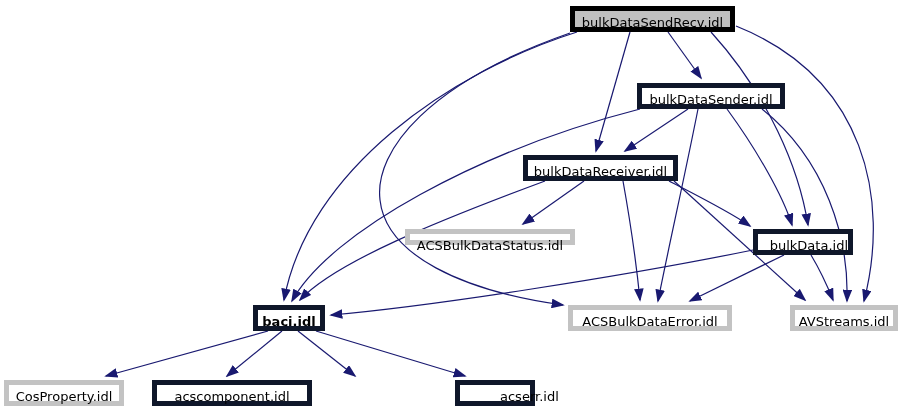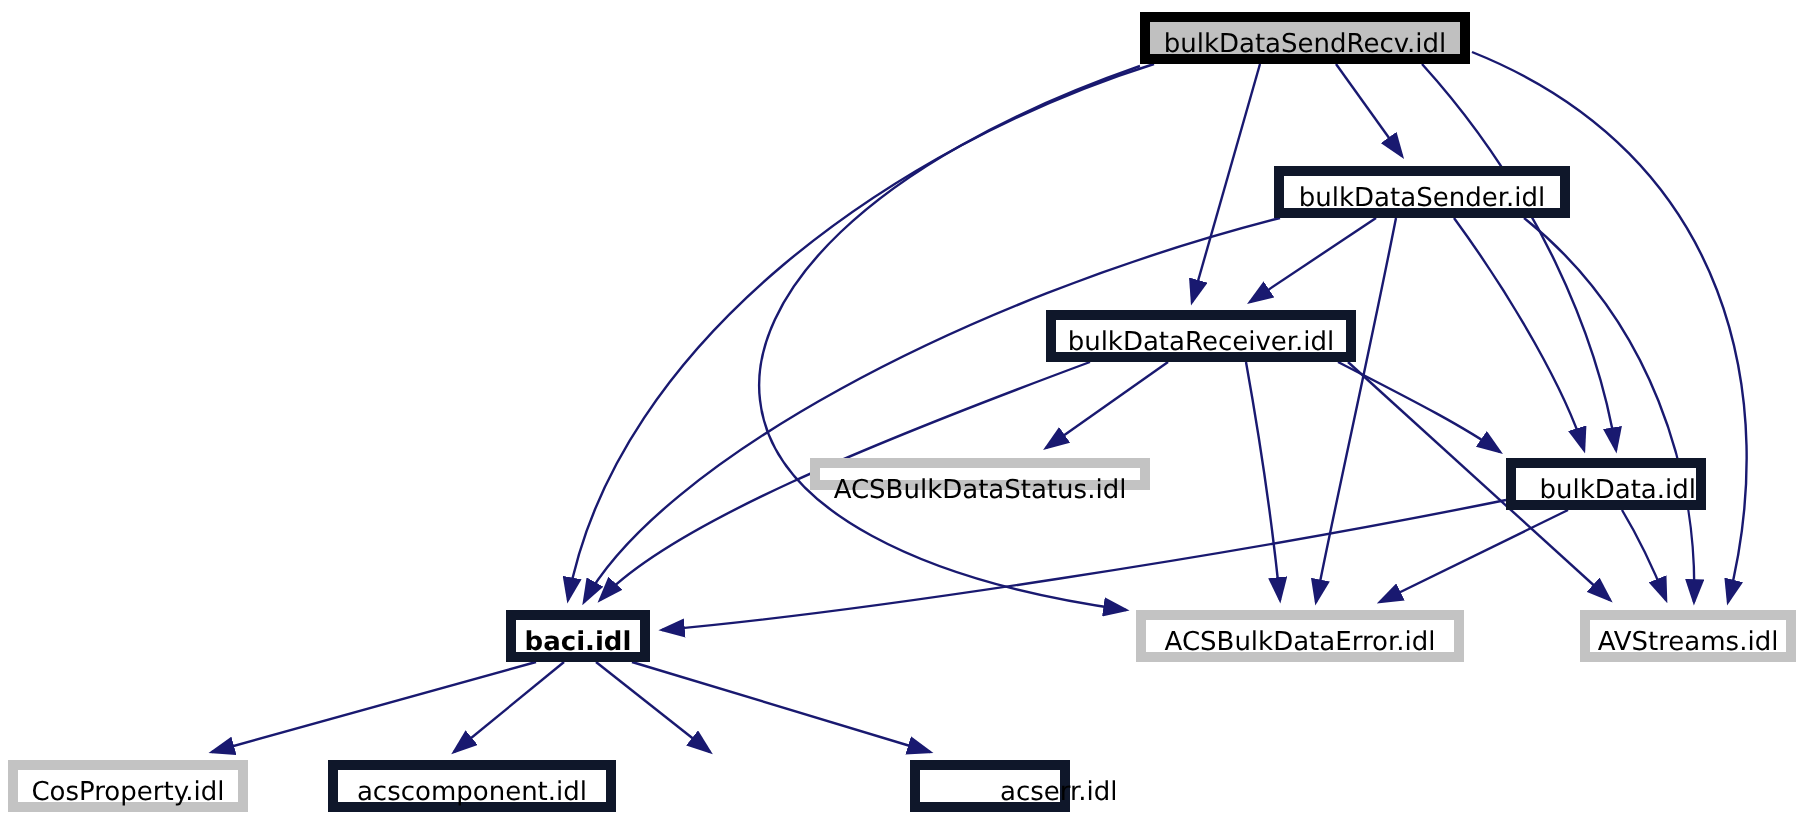--- a/index.html
+++ b/index.html
@@ -75,17 +75,17 @@
   <div class="node" style="left:753px;top:229px;width:100px;height:26px;text-align:right;">bulkData.idl</div>
 
   <div class="node" style="left:253px;top:305px;width:72px;height:26px;font-weight:bold;">baci.idl</div>
 
   <div class="node node--plain" style="left:568px;top:305px;width:164px;height:26px;">ACSBulkDataError.idl</div>
 
   <div class="node node--plain" style="left:790px;top:305px;width:108px;height:26px;">AVStreams.idl</div>
 
   <div class="node node--plain" style="left:4px;top:380px;width:120px;height:26px;">CosProperty.idl</div>
 
-  <div class="node" style="left:164px;top:380px;width:144px;height:26px;">acscomponent.idl</div>
+  <div class="node" style="left:152px;top:380px;width:160px;height:26px;">acscomponent.idl</div>
 
 
   <div class="node" style="left:455px;top:380px;width:80px;height:26px;padding-left:40px;">acserr.idl</div>
 </div>
 
 </body></html>

